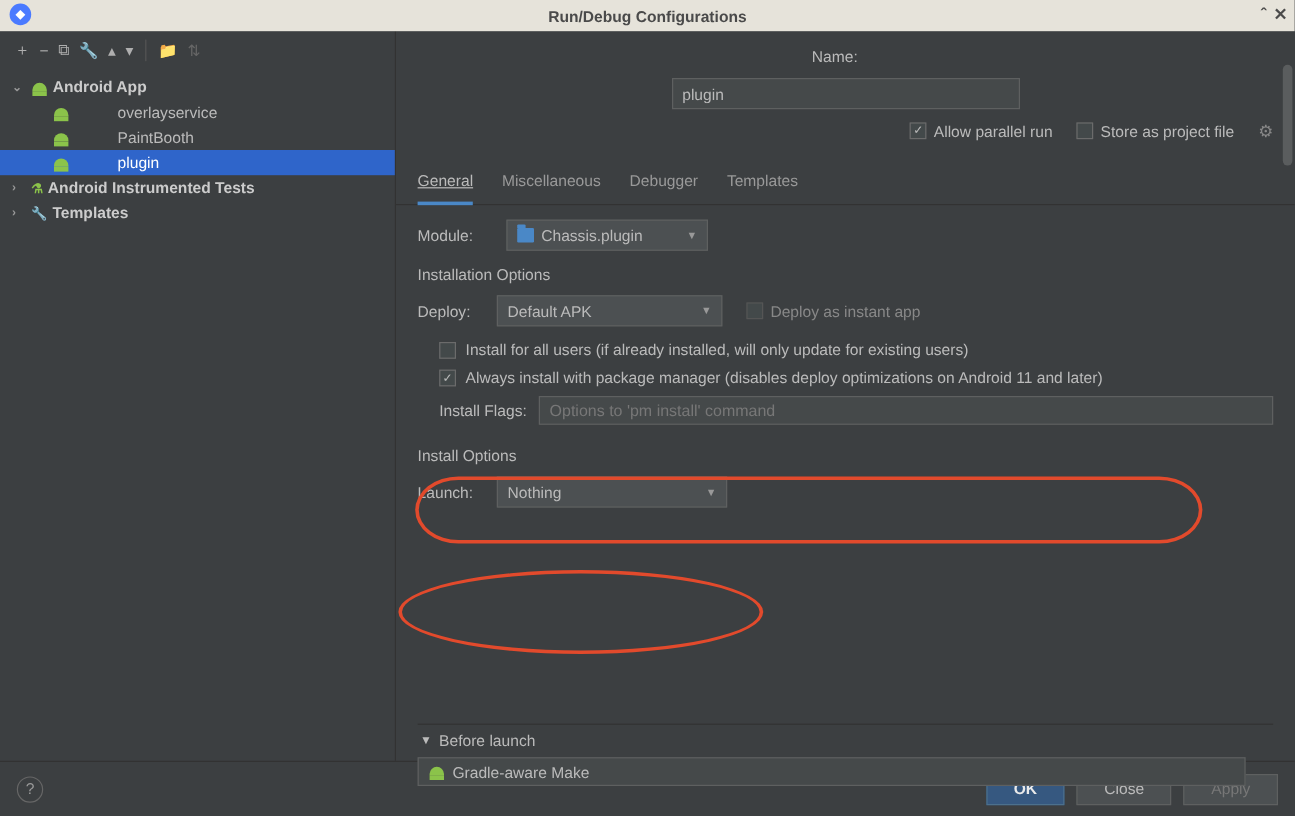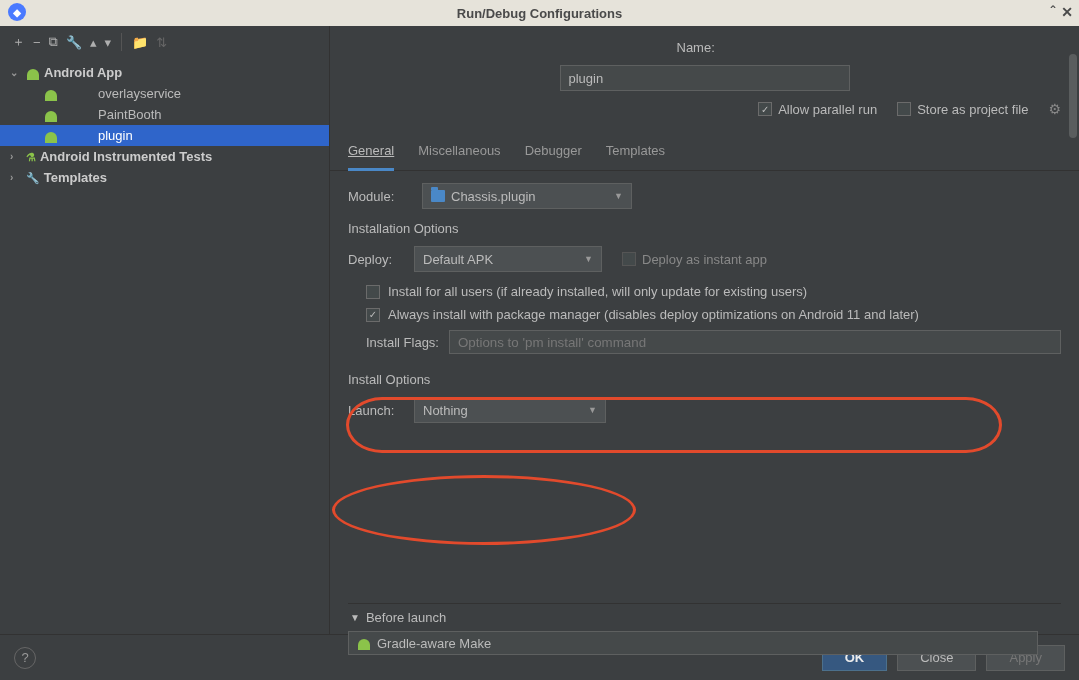--- a/index.html
+++ b/index.html
@@ -197,21 +197,21 @@
     padding: 0 8px;
     gap: 6px;
     cursor: pointer;
     position: relative;
   }
   .dropdown .dd-arrow {
     margin-left: auto;
     font-size: 9px;
     color: #999;
   }
-  .module-dd { width: 210px; }
+  .module-dd { width: 168px; }
   .deploy-dd { width: 188px; }
   .launch-dd { width: 192px; }
 
   .section-label {
     color: #bbbbbb;
     margin: 6px 0 10px 0;
   }
 
   .check-row {
     display: flex; align-items: center; gap: 8px;

